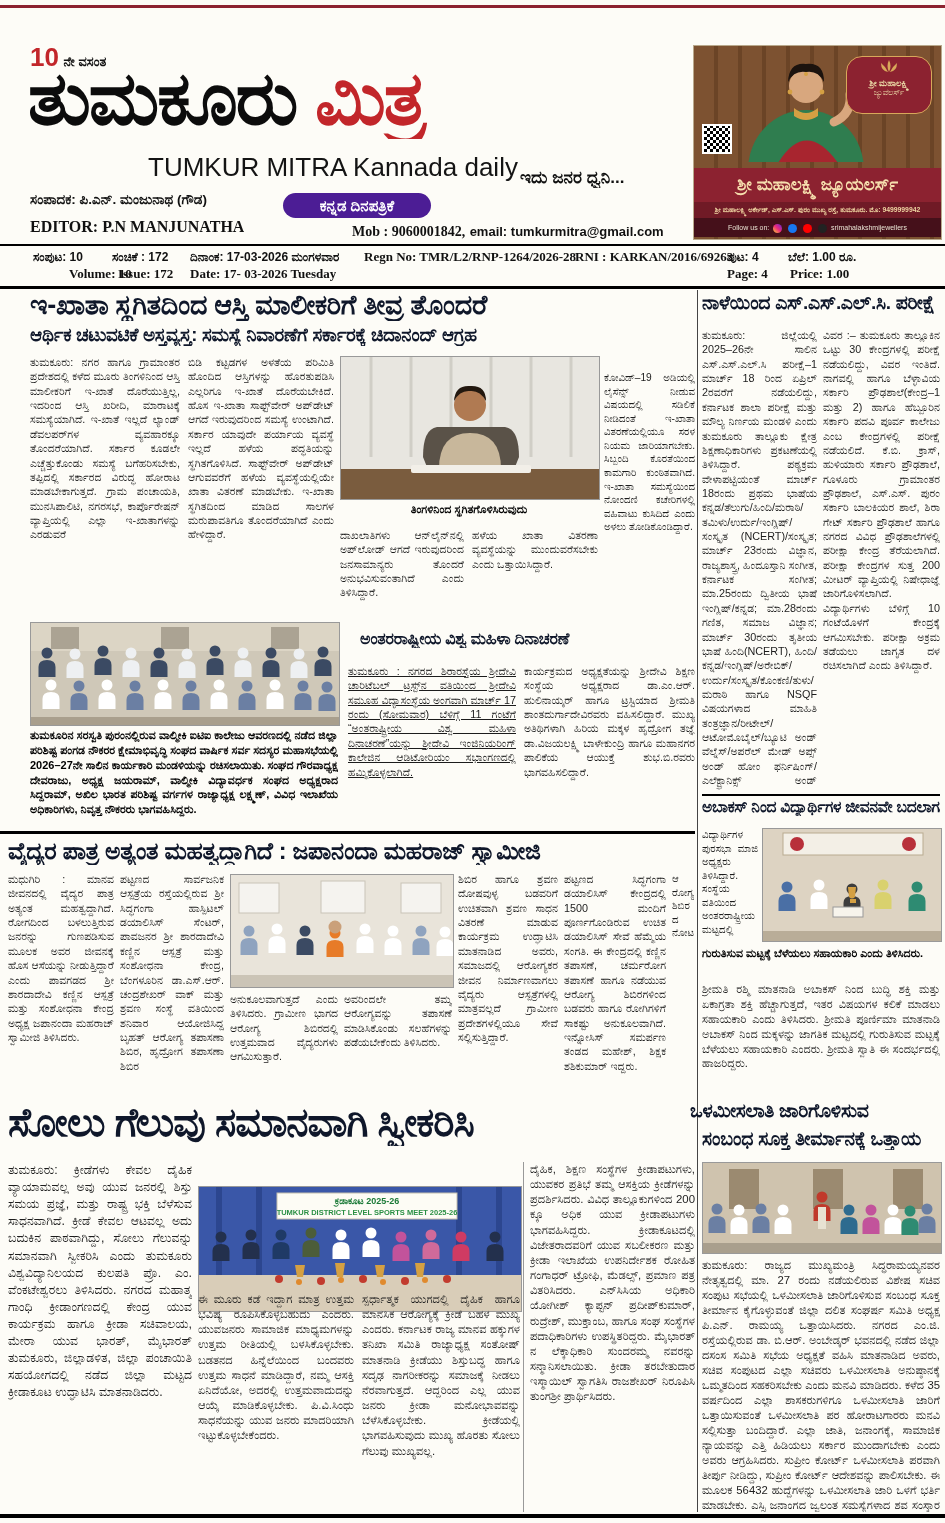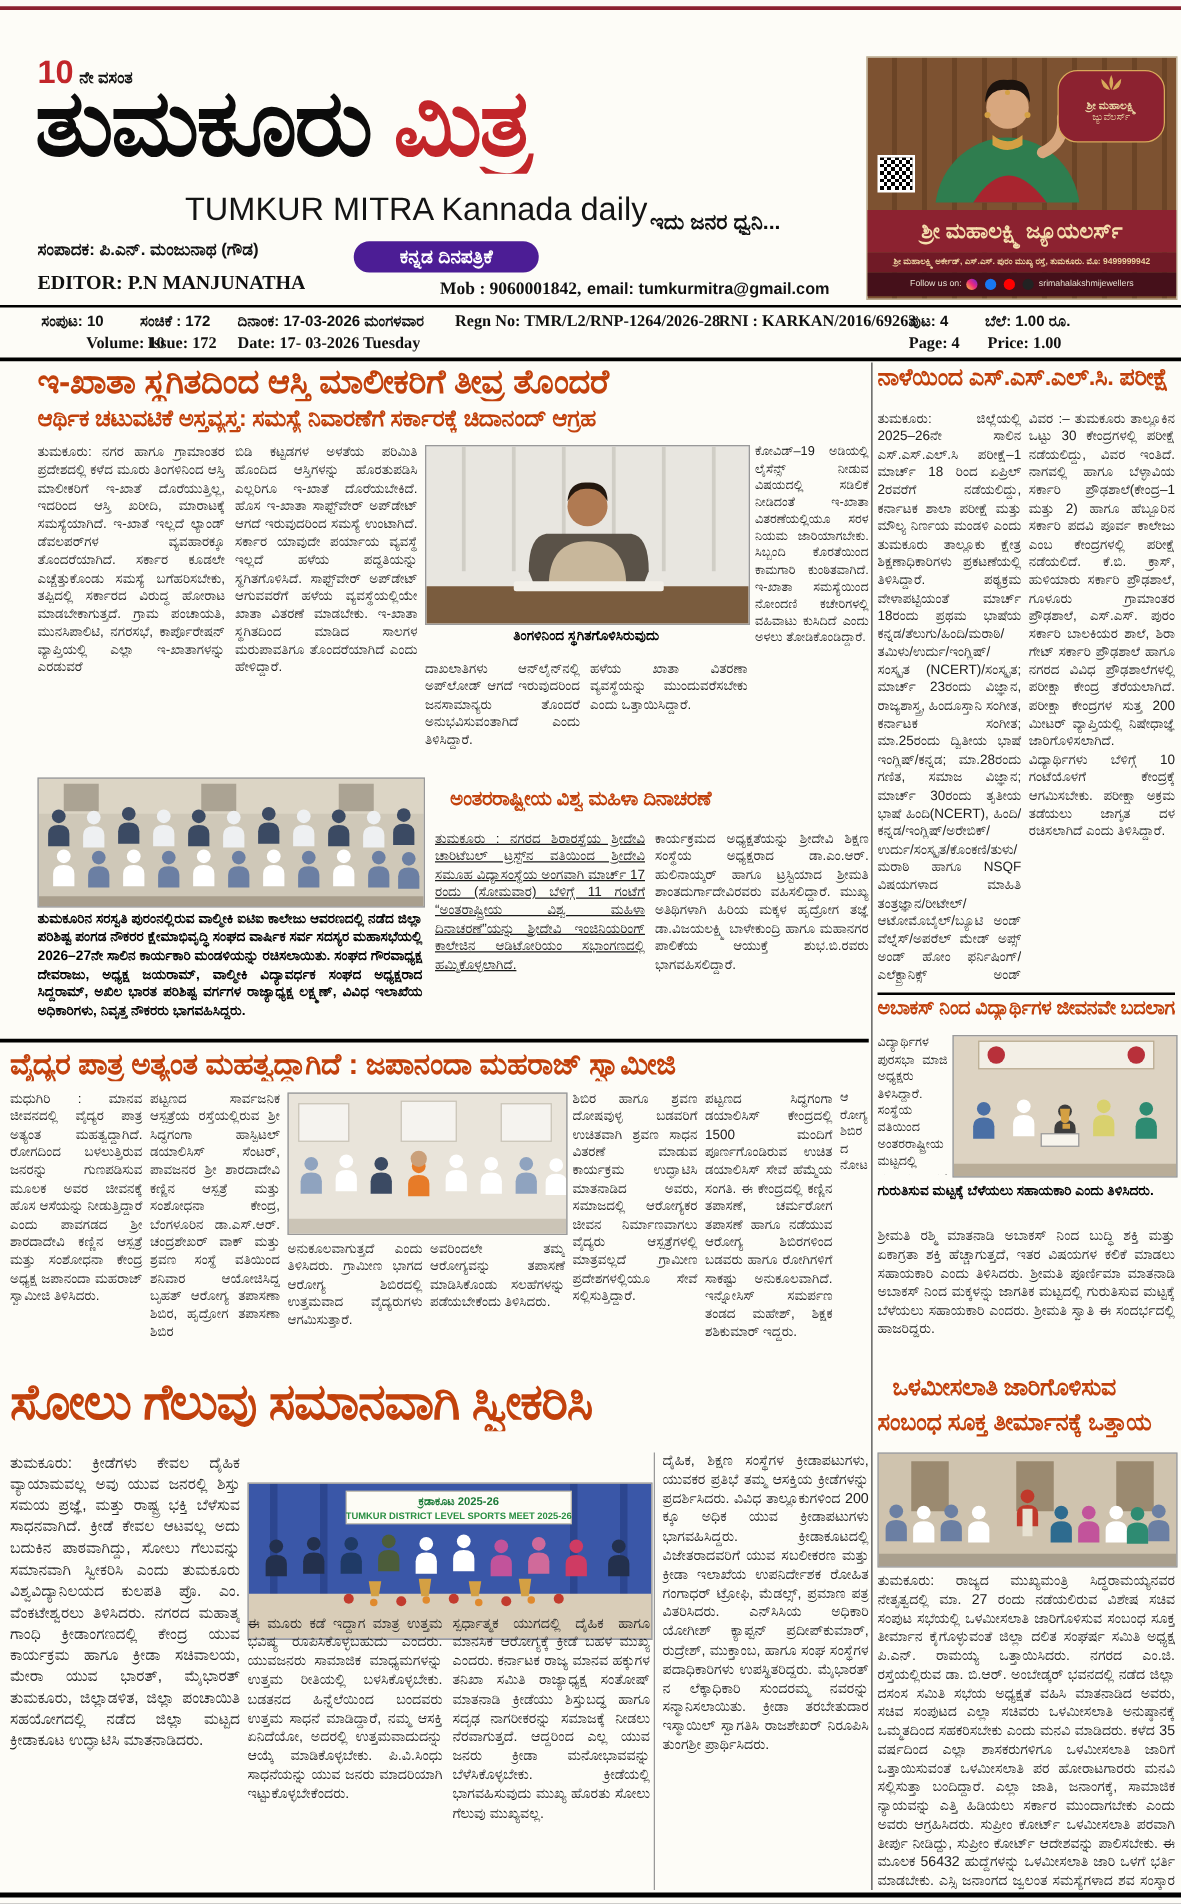--- a/index.html
+++ b/index.html
@@ -8,21 +8,21 @@
   .abs{position:absolute;}
   .nowrap{white-space:nowrap;overflow:hidden;}
   .col{ text-align:justify;font-size:10.8px;line-height:1.33;color:#1c1c1c;overflow:hidden;}
   .col-sm{font-size:10.2px;}
   .col-lg{font-size:12.4px;line-height:1.38;}
   .cap{font-weight:bold;font-size:11px;line-height:1.35;text-align:justify;color:#000;overflow:hidden;}
   .rule-h{background:#000;}
   .rule-v{background:#444;}
   .photo{overflow:hidden;background:#ccc;border:1px solid #999;}
   .photo svg{display:block;}
-  .hl{font-weight:bold;color:#c2410c;letter-spacing:-0.3px;}
+  .hl{font-weight:bold;color:#0f172a;letter-spacing:-0.3px;}
   .badge-pill{background:#4c1d95;color:#fff;border-radius:14px;text-align:center;font-weight:bold;}
   .serif{font-family:"Liberation Serif",serif;}
   .ad{border:1px solid #b9a98c;}
   .ad-banner{background:#8c2230;color:#f6dfae;text-align:center;font-weight:bold;}
   .ad-sub{background:#701a26;color:#efd5a2;text-align:center;}
   .ad-foot{background:#45101a;color:#e8e2d2;text-align:center;}
   .soc{display:inline-block;width:9px;height:9px;border-radius:50%;vertical-align:middle;margin:0 2px;}
   .qr{background:
       repeating-linear-gradient(0deg,#000 0 3px,#fff 3px 6px),
       repeating-linear-gradient(90deg,#000 0 3px,#fff 3px 6px);
@@ -133,21 +133,21 @@
       <circle cx="129" cy="48" r="16" fill="#b07a52"></circle>
       <path d="M113,44 Q114,28 129,29 Q145,28 145,44 Q139,33 129,34 Q119,33 113,44 Z" fill="#23180f"></path>
       <path d="M98,112 q0,-36 31,-36 q31,0 31,36 Z" fill="#c8b79b"></path>
       <rect x="0" y="112" width="258" height="30" fill="#7a5c3e"></rect>
       <rect x="70" y="108" width="120" height="8" rx="2" fill="#f2efe8"></rect>
     </svg>
   </div>
   <div class="abs cap nowrap" style="left:340px;top:502px;width:258px;text-align:center;">ತಿಂಗಳಿನಿಂದ ಸ್ಥಗಿತಗೊಳಿಸಿರುವುದು</div>
   <div class="abs col" style="left:340px;top:528px;width:124px;height:112px;">ದಾಖಲಾತಿಗಳು ಆನ್‌ಲೈನ್‌ನಲ್ಲಿ ಅಪ್‌ಲೋಡ್ ಆಗದೆ ಇರುವುದರಿಂದ ಜನಸಾಮಾನ್ಯರು ತೊಂದರೆ ಅನುಭವಿಸುವಂತಾಗಿದೆ ಎಂದು ತಿಳಿಸಿದ್ದಾರೆ.</div>
   <div class="abs col" style="left:472px;top:528px;width:126px;height:112px;">ಹಳೆಯ ಖಾತಾ ವಿತರಣಾ ವ್ಯವಸ್ಥೆಯನ್ನು ಮುಂದುವರೆಸಬೇಕು ಎಂದು ಒತ್ತಾಯಿಸಿದ್ದಾರೆ.</div>
-  <div class="abs col col-sm" style="left:604px;top:355px;width:91px;height:285px;">ಕೋವಿಡ್–19 ಅಡಿಯಲ್ಲಿ ಲೈಸೆನ್ಸ್ ನೀಡುವ ವಿಷಯದಲ್ಲಿ ಸಡಿಲಿಕೆ ನೀಡಿದಂತೆ ಇ-ಖಾತಾ ವಿತರಣೆಯಲ್ಲಿಯೂ ಸರಳ ನಿಯಮ ಜಾರಿಯಾಗಬೇಕು. ಸಿಬ್ಬಂದಿ ಕೊರತೆಯಿಂದ ಕಾಮಗಾರಿ ಕುಂಠಿತವಾಗಿದೆ. ಇ-ಖಾತಾ ಸಮಸ್ಯೆಯಿಂದ ನೋಂದಣಿ ಕಚೇರಿಗಳಲ್ಲಿ ವಹಿವಾಟು ಕುಸಿದಿದೆ ಎಂದು ಅಳಲು ತೋಡಿಕೊಂಡಿದ್ದಾರೆ.</div>
+  <div class="abs col col-sm" style="left:604px;top:371px;width:91px;height:285px;">ಕೋವಿಡ್–19 ಅಡಿಯಲ್ಲಿ ಲೈಸೆನ್ಸ್ ನೀಡುವ ವಿಷಯದಲ್ಲಿ ಸಡಿಲಿಕೆ ನೀಡಿದಂತೆ ಇ-ಖಾತಾ ವಿತರಣೆಯಲ್ಲಿಯೂ ಸರಳ ನಿಯಮ ಜಾರಿಯಾಗಬೇಕು. ಸಿಬ್ಬಂದಿ ಕೊರತೆಯಿಂದ ಕಾಮಗಾರಿ ಕುಂಠಿತವಾಗಿದೆ. ಇ-ಖಾತಾ ಸಮಸ್ಯೆಯಿಂದ ನೋಂದಣಿ ಕಚೇರಿಗಳಲ್ಲಿ ವಹಿವಾಟು ಕುಸಿದಿದೆ ಎಂದು ಅಳಲು ತೋಡಿಕೊಂಡಿದ್ದಾರೆ.</div>
 
   <div class="abs nowrap hl" style="left:702px;top:292px;width:238px;font-size:19px;">ನಾಳೆಯಿಂದ ಎಸ್.ಎಸ್.ಎಲ್.ಸಿ. ಪರೀಕ್ಷೆ</div>
   <div class="abs col" style="left:702px;top:328px;width:115px;height:462px;">ತುಮಕೂರು: ಜಿಲ್ಲೆಯಲ್ಲಿ 2025–26ನೇ ಸಾಲಿನ ಎಸ್.ಎಸ್.ಎಲ್.ಸಿ ಪರೀಕ್ಷೆ–1 ಮಾರ್ಚ್ 18 ರಿಂದ ಏಪ್ರಿಲ್ 2ರವರೆಗೆ ನಡೆಯಲಿದ್ದು, ಕರ್ನಾಟಕ ಶಾಲಾ ಪರೀಕ್ಷೆ ಮತ್ತು ಮೌಲ್ಯ ನಿರ್ಣಯ ಮಂಡಳಿ ಎಂದು ತುಮಕೂರು ತಾಲ್ಲೂಕು ಕ್ಷೇತ್ರ ಶಿಕ್ಷಣಾಧಿಕಾರಿಗಳು ಪ್ರಕಟಣೆಯಲ್ಲಿ ತಿಳಿಸಿದ್ದಾರೆ. ಪಠ್ಯಕ್ರಮ ವೇಳಾಪಟ್ಟಿಯಂತೆ ಮಾರ್ಚ್ 18ರಂದು ಪ್ರಥಮ ಭಾಷೆಯ ಕನ್ನಡ/ತೆಲುಗು/ಹಿಂದಿ/ಮರಾಠಿ/ತಮಿಳು/ಉರ್ದು/ಇಂಗ್ಲಿಷ್/ಸಂಸ್ಕೃತ (NCERT)/ಸಂಸ್ಕೃತ; ಮಾರ್ಚ್ 23ರಂದು ವಿಜ್ಞಾನ, ರಾಜ್ಯಶಾಸ್ತ್ರ, ಹಿಂದೂಸ್ತಾನಿ ಸಂಗೀತ, ಕರ್ನಾಟಕ ಸಂಗೀತ; ಮಾ.25ರಂದು ದ್ವಿತೀಯ ಭಾಷೆ ಇಂಗ್ಲಿಷ್/ಕನ್ನಡ; ಮಾ.28ರಂದು ಗಣಿತ, ಸಮಾಜ ವಿಜ್ಞಾನ; ಮಾರ್ಚ್ 30ರಂದು ತೃತೀಯ ಭಾಷೆ ಹಿಂದಿ(NCERT), ಹಿಂದಿ/ಕನ್ನಡ/ಇಂಗ್ಲಿಷ್/ಅರೇಬಿಕ್/ಉರ್ದು/ಸಂಸ್ಕೃತ/ಕೊಂಕಣಿ/ತುಳು/ಮರಾಠಿ ಹಾಗೂ NSQF ವಿಷಯಗಳಾದ ಮಾಹಿತಿ ತಂತ್ರಜ್ಞಾನ/ರೀಟೇಲ್/ಆಟೋಮೊಬೈಲ್/ಬ್ಯೂಟಿ ಅಂಡ್ ವೆಲ್ನೆಸ್/ಅಪರೆಲ್ ಮೇಡ್ ಅಪ್ಸ್ ಅಂಡ್ ಹೋಂ ಫರ್ನಿಷಿಂಗ್/ಎಲೆಕ್ಟ್ರಾನಿಕ್ಸ್ ಅಂಡ್ ಹಾರ್ಡ್‌ವೇರ್; ಏಪ್ರಿಲ್ 1ರಂದು ಎಲಿಮೆಂಟ್ಸ್ ಆಫ್ ಮೆಕ್ಯಾನಿಕಲ್ ಇಂಜಿನಿಯರಿಂಗ್–IV/ ಎಲಿಮೆಂಟ್ಸ್ ಆಫ್ ಎಲೆಕ್ಟ್ರಿಕಲ್ ಇಂಜಿನಿಯರಿಂಗ್–IV/ ಎಲಿಮೆಂಟ್ಸ್ ಆಫ್ ಎಲೆಕ್ಟ್ರಾನಿಕ್ಸ್ ಇಂಜಿನಿಯರಿಂಗ್–IV/ ಪ್ರೋಗ್ರಾಮಿಂಗ್ ಇನ್ ANSI “C” ಹಾಗೂ ಅರ್ಥಶಾಸ್ತ್ರ; ಏಪ್ರಿಲ್ 2ರಂದು ಸಮಾಜ ವಿಜ್ಞಾನ ವಿಷಯಗಳ ಪರೀಕ್ಷೆ ನಡೆಯಲಿದೆ.</div>
   <div class="abs col" style="left:823px;top:328px;width:117px;height:462px;">ವಿವರ :– ತುಮಕೂರು ತಾಲ್ಲೂಕಿನ ಒಟ್ಟು 30 ಕೇಂದ್ರಗಳಲ್ಲಿ ಪರೀಕ್ಷೆ ನಡೆಯಲಿದ್ದು, ವಿವರ ಇಂತಿದೆ. ನಾಗವಲ್ಲಿ ಹಾಗೂ ಬೆಳ್ಳಾವಿಯ ಸರ್ಕಾರಿ ಪ್ರೌಢಶಾಲೆ(ಕೇಂದ್ರ–1 ಮತ್ತು 2) ಹಾಗೂ ಹೆಬ್ಬೂರಿನ ಸರ್ಕಾರಿ ಪದವಿ ಪೂರ್ವ ಕಾಲೇಜು ಎಂಬ ಕೇಂದ್ರಗಳಲ್ಲಿ ಪರೀಕ್ಷೆ ನಡೆಯಲಿದೆ. ಕೆ.ಬಿ. ಕ್ರಾಸ್, ಹುಳಿಯಾರು ಸರ್ಕಾರಿ ಪ್ರೌಢಶಾಲೆ, ಗೂಳೂರು ಗ್ರಾಮಾಂತರ ಪ್ರೌಢಶಾಲೆ, ಎಸ್.ಎಸ್. ಪುರಂ ಸರ್ಕಾರಿ ಬಾಲಕಿಯರ ಶಾಲೆ, ಶಿರಾ ಗೇಟ್ ಸರ್ಕಾರಿ ಪ್ರೌಢಶಾಲೆ ಹಾಗೂ ನಗರದ ವಿವಿಧ ಪ್ರೌಢಶಾಲೆಗಳಲ್ಲಿ ಪರೀಕ್ಷಾ ಕೇಂದ್ರ ತೆರೆಯಲಾಗಿದೆ. ಪರೀಕ್ಷಾ ಕೇಂದ್ರಗಳ ಸುತ್ತ 200 ಮೀಟರ್ ವ್ಯಾಪ್ತಿಯಲ್ಲಿ ನಿಷೇಧಾಜ್ಞೆ ಜಾರಿಗೊಳಿಸಲಾಗಿದೆ. ವಿದ್ಯಾರ್ಥಿಗಳು ಬೆಳಿಗ್ಗೆ 10 ಗಂಟೆಯೊಳಗೆ ಕೇಂದ್ರಕ್ಕೆ ಆಗಮಿಸಬೇಕು. ಪರೀಕ್ಷಾ ಅಕ್ರಮ ತಡೆಯಲು ಜಾಗೃತ ದಳ ರಚಿಸಲಾಗಿದೆ ಎಂದು ತಿಳಿಸಿದ್ದಾರೆ.</div>
 
   <div class="abs photo" style="left:30px;top:622px;width:308px;height:102px;">
     <svg width="308" height="102" viewBox="0 0 308 102">
       <rect width="308" height="102" fill="#cfc8b8"></rect>
       <rect x="0" y="0" width="308" height="28" fill="#dcd5c5"></rect>
       <rect x="20" y="4" width="28" height="22" fill="#aba393"></rect>
@@ -320,21 +320,21 @@
           <circle cx="184" cy="95" r="3"></circle>
           <circle cx="226" cy="93" r="3"></circle>
         </g>
     </svg>
   </div>
   <div class="abs col" style="left:198px;top:1292px;width:156px;height:220px;font-size:11.4px;">ಈ ಮೂರು ಕಡೆ ಇದ್ದಾಗ ಮಾತ್ರ ಉತ್ತಮ ಭವಿಷ್ಯ ರೂಪಿಸಿಕೊಳ್ಳಬಹುದು ಎಂದರು. ಯುವಜನರು ಸಾಮಾಜಿಕ ಮಾಧ್ಯಮಗಳನ್ನು ಉತ್ತಮ ರೀತಿಯಲ್ಲಿ ಬಳಸಿಕೊಳ್ಳಬೇಕು. ಬಡತನದ ಹಿನ್ನೆಲೆಯಿಂದ ಬಂದವರು ಉತ್ತಮ ಸಾಧನೆ ಮಾಡಿದ್ದಾರೆ, ನಮ್ಮ ಆಸಕ್ತಿ ಏನಿದೆಯೋ, ಅದರಲ್ಲಿ ಉತ್ತಮವಾದುದನ್ನು ಆಯ್ಕೆ ಮಾಡಿಕೊಳ್ಳಬೇಕು. ಪಿ.ವಿ.ಸಿಂಧು ಸಾಧನೆಯನ್ನು ಯುವ ಜನರು ಮಾದರಿಯಾಗಿ ಇಟ್ಟುಕೊಳ್ಳಬೇಕೆಂದರು.</div>
   <div class="abs col" style="left:362px;top:1292px;width:158px;height:220px;font-size:11.4px;">ಸ್ಪರ್ಧಾತ್ಮಕ ಯುಗದಲ್ಲಿ ದೈಹಿಕ ಹಾಗೂ ಮಾನಸಿಕ ಆರೋಗ್ಯಕ್ಕೆ ಕ್ರೀಡೆ ಬಹಳ ಮುಖ್ಯ ಎಂದರು. ಕರ್ನಾಟಕ ರಾಜ್ಯ ಮಾನವ ಹಕ್ಕುಗಳ ತನಿಖಾ ಸಮಿತಿ ರಾಜ್ಯಾಧ್ಯಕ್ಷ ಸಂತೋಷ್ ಮಾತನಾಡಿ ಕ್ರೀಡೆಯು ಶಿಸ್ತುಬದ್ಧ ಹಾಗೂ ಸದೃಢ ನಾಗರೀಕರನ್ನು ಸಮಾಜಕ್ಕೆ ನೀಡಲು ನೆರವಾಗುತ್ತದೆ. ಆದ್ದರಿಂದ ಎಲ್ಲ ಯುವ ಜನರು ಕ್ರೀಡಾ ಮನೋಭಾವವನ್ನು ಬೆಳೆಸಿಕೊಳ್ಳಬೇಕು. ಕ್ರೀಡೆಯಲ್ಲಿ ಭಾಗವಹಿಸುವುದು ಮುಖ್ಯ ಹೊರತು ಸೋಲು ಗೆಲುವು ಮುಖ್ಯವಲ್ಲ.</div>
   <div class="abs rule-v" style="left:523px;top:1162px;width:1px;height:350px;background:#999;"></div>
   <div class="abs col" style="left:530px;top:1162px;width:165px;height:350px;font-size:11.4px;">ದೈಹಿಕ, ಶಿಕ್ಷಣ ಸಂಸ್ಥೆಗಳ ಕ್ರೀಡಾಪಟುಗಳು, ಯುವಕರ ಪ್ರತಿಭೆ ತಮ್ಮ ಆಸಕ್ತಿಯ ಕ್ರೀಡೆಗಳನ್ನು ಪ್ರದರ್ಶಿಸಿದರು. ವಿವಿಧ ತಾಲ್ಲೂಕುಗಳಿಂದ 200 ಕ್ಕೂ ಅಧಿಕ ಯುವ ಕ್ರೀಡಾಪಟುಗಳು ಭಾಗವಹಿಸಿದ್ದರು. ಕ್ರೀಡಾಕೂಟದಲ್ಲಿ ವಿಜೇತರಾದವರಿಗೆ ಯುವ ಸಬಲೀಕರಣ ಮತ್ತು ಕ್ರೀಡಾ ಇಲಾಖೆಯ ಉಪನಿರ್ದೇಶಕ ರೋಹಿತ ಗಂಗಾಧರ್ ಟ್ರೋಫಿ, ಮೆಡಲ್ಸ್, ಪ್ರಮಾಣ ಪತ್ರ ವಿತರಿಸಿದರು. ಎನ್‌ಸಿಸಿಯ ಅಧಿಕಾರಿ ಯೋಗೀಶ್ ಕ್ಯಾಪ್ಟನ್ ಪ್ರದೀಪ್‌ಕುಮಾರ್, ರುದ್ರೇಶ್, ಮುಕ್ತಾಂಬ, ಹಾಗೂ ಸಂಘ ಸಂಸ್ಥೆಗಳ ಪದಾಧಿಕಾರಿಗಳು ಉಪಸ್ಥಿತರಿದ್ದರು. ಮೈಭಾರತ್ ನ ಲೆಕ್ಕಾಧಿಕಾರಿ ಸುಂದರಮ್ಮ ನವರನ್ನು ಸನ್ಮಾನಿಸಲಾಯಿತು. ಕ್ರೀಡಾ ತರಬೇತುದಾರ ಇಸ್ಮಾಯಿಲ್ ಸ್ವಾಗತಿಸಿ ರಾಜಶೇಖರ್ ನಿರೂಪಿಸಿ ತುಂಗಶ್ರೀ ಪ್ರಾರ್ಥಿಸಿದರು.</div>
 
-  <div class="abs nowrap hl" style="left:714px;top:1100px;width:226px;font-size:19px;">ಒಳಮೀಸಲಾತಿ ಜಾರಿಗೊಳಿಸುವ</div>
+  <div class="abs nowrap hl" style="left:690px;top:1100px;width:226px;font-size:19px;">ಒಳಮೀಸಲಾತಿ ಜಾರಿಗೊಳಿಸುವ</div>
   <div class="abs nowrap hl" style="left:702px;top:1128px;width:238px;font-size:19px;">ಸಂಬಂಧ ಸೂಕ್ತ ತೀರ್ಮಾನಕ್ಕೆ ಒತ್ತಾಯ</div>
   <div class="abs photo" style="left:702px;top:1162px;width:238px;height:90px;">
     <svg width="238" height="90" viewBox="0 0 238 90">
       <rect width="238" height="90" fill="#cfc3ae"></rect>
       <rect x="26" y="6" width="30" height="40" fill="#9b8a70"></rect>
         <rect x="110" y="6" width="30" height="40" fill="#9b8a70"></rect>
         <rect x="190" y="6" width="30" height="40" fill="#9b8a70"></rect>
       <g fill="#6b7fa3">
           <use href="#person" x="14" y="62"></use>
           <use href="#person" x="58" y="62"></use>

